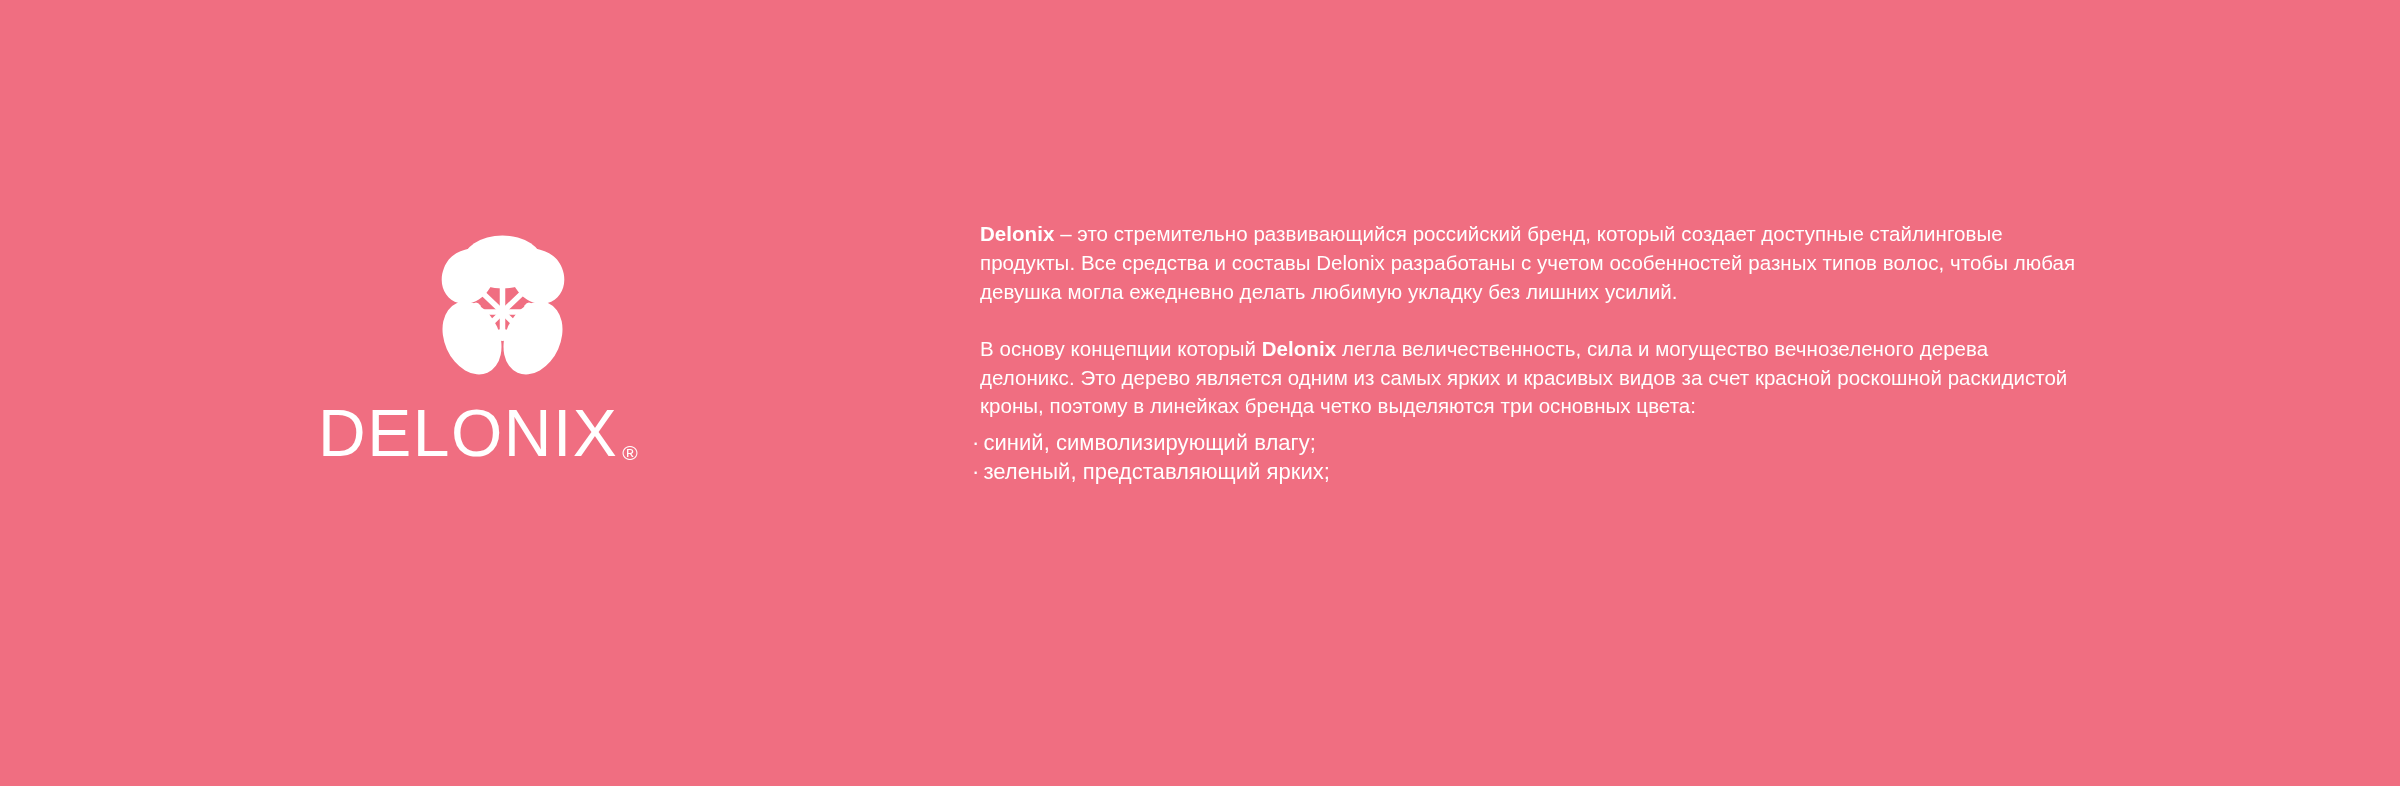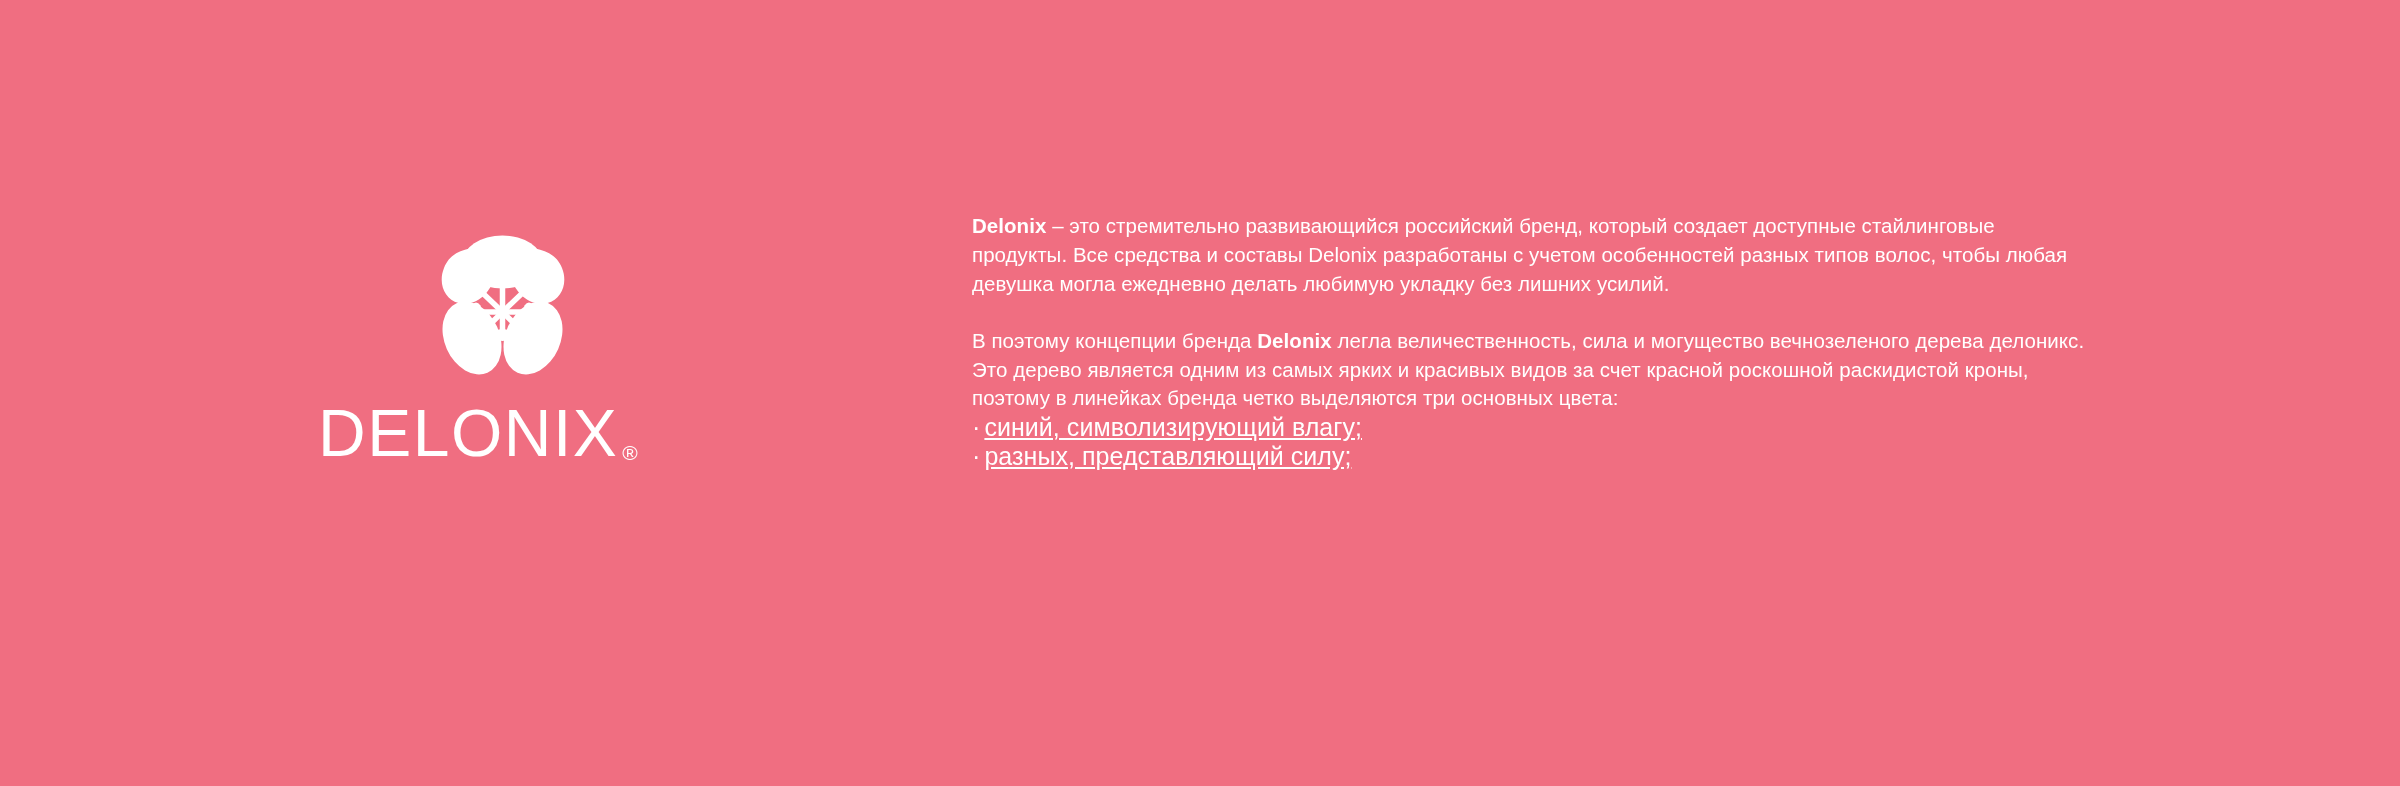--- a/index.html
+++ b/index.html
@@ -77,44 +77,43 @@
     top: 212px;
     width: 1120px;
   }
 
   .para {
     color: #ffffff;
     font-size: 20.5px;
     line-height: 28.8px;
     font-weight: 400;
     letter-spacing: 0.05px;
-    margin: 0;
+    margin: 8px;
     text-align: left;
   }
   .para + .para {
     margin-top: 28.5px;
   }
   .para b,
   .para .em {
     font-weight: 700;
   }
 
   .bullet-list {
     list-style: none;
     margin: 0;
     padding: 0;
   }
   .bullet-list li {
     color: #ffffff;
-    font-size: 25px;
+    font-size: 22px;
     line-height: 28.8px;
     font-weight: 400;
     letter-spacing: 0.05px;
     white-space: nowrap;
-    text-decoration: underline;
   }
   .bullet-dot {
     display: inline-block;
     margin-right: 4px;
   }
 </style>
 </head>
 <body>
 
 <div id="stage">
@@ -157,22 +156,22 @@
       <span class="wordmark-text">DELONIX</span>
       <span class="wordmark-reg">®</span>
     </div>
 
   </div>
 
   <div class="copy-block">
 
     <p class="para"><b>Delonix</b><span> – это стремительно развивающийся российский бренд, который создает доступные стайлинговые продукты. Все средства и составы Delonix разработаны с учетом особенностей разных типов волос, чтобы любая девушка могла ежедневно делать любимую укладку без лишних усилий.</span></p>
 
-    <p class="para"><span>В поэтому концепции бренда </span><span class="em">Delonix</span><span> легла величественность, сила и могущество вечнозеленого дерева делоникс. Это дерево является одним из самых ярких и красивых видов за счет красной роскошной раскидистой кроны, поэтому в линейках бренда четко выделяются три основных цвета:</span></p>
+    <p class="para"><span>В основу концепции который </span><span class="em">Delonix</span><span> легла величественность, сила и могущество вечнозеленого дерева делоникс. Это дерево является одним из самых ярких и красивых видов за счет красной роскошной раскидистой кроны, поэтому в линейках бренда четко выделяются три основных цвета:</span></p>
 
     <ul class="bullet-list">
       <li><span class="bullet-dot">·</span><span>синий, символизирующий влагу;</span></li>
-      <li><span class="bullet-dot">·</span><span>разных, представляющий силу;</span></li>
+      <li><span class="bullet-dot">·</span><span>зеленый, представляющий ярких;</span></li>
     </ul>
 
   </div>
 
 </div>
 
 </body></html>

